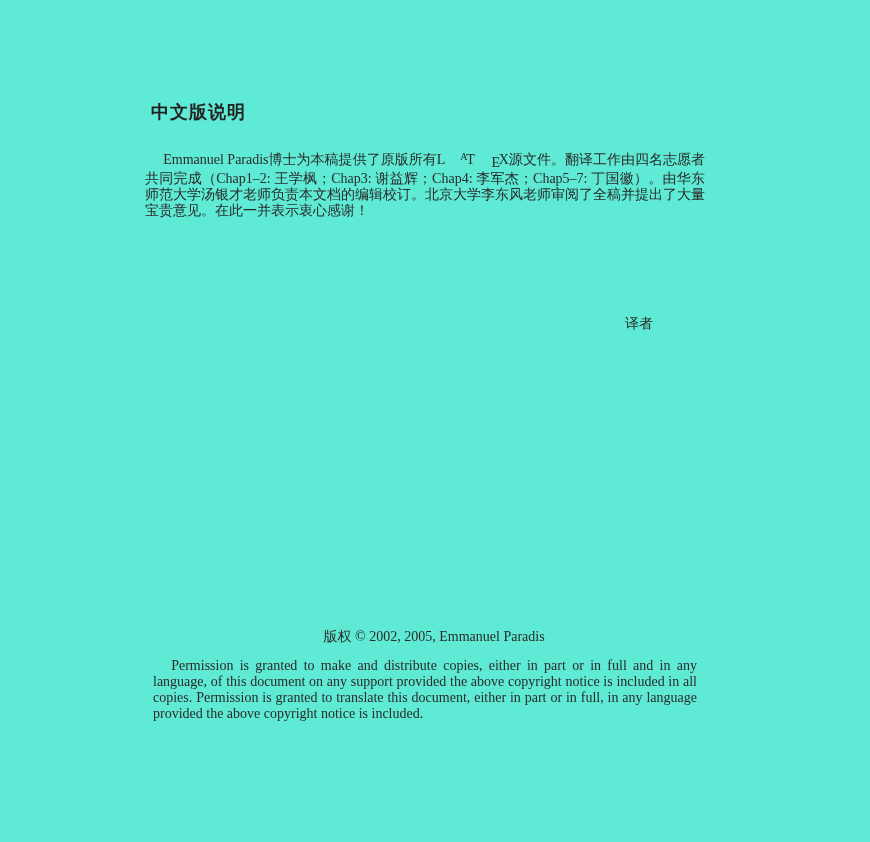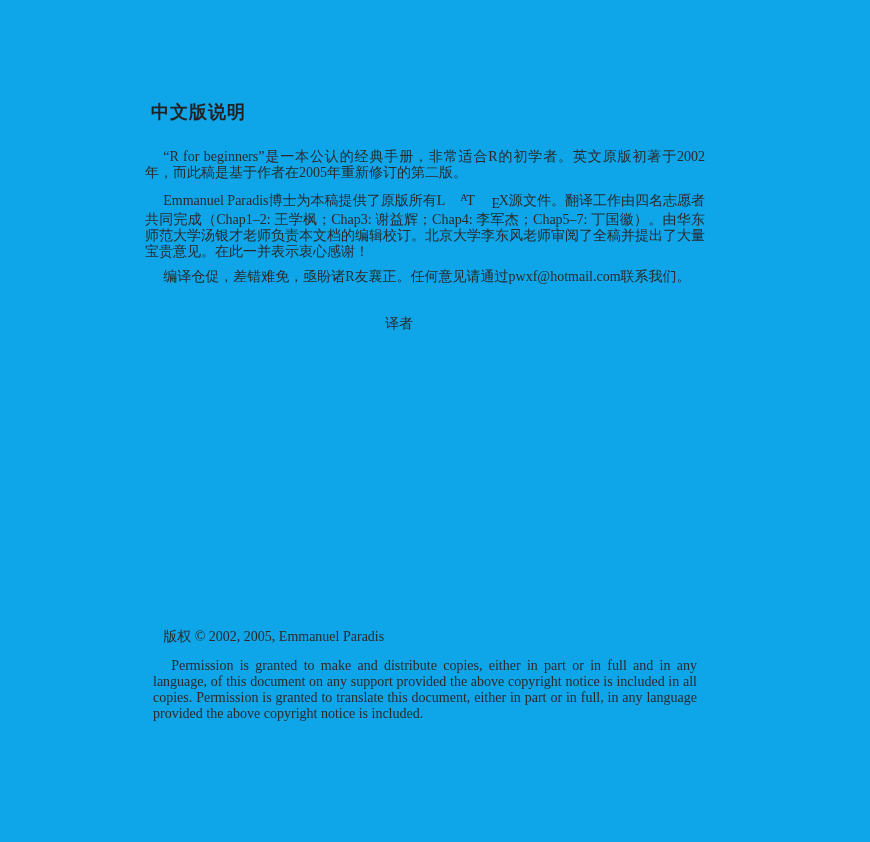--- a/index.html
+++ b/index.html
@@ -4,21 +4,21 @@
 <style>
   html, body {
     margin: 0;
     padding: 0;
     background: #ffffff;
   }
   .page {
     position: relative;
     width: 870px;
     height: 842px;
-    background: #0ea5e9;
+    background: #5eead4;
     color: #2a2a2a;
     font-family: "Liberation Serif", "DejaVu Serif", serif;
     overflow: hidden;
   }
   .doc-title {
     position: absolute;
     left: 151px;
     top: 100px;
     margin: 0;
     font-size: 18px;
@@ -54,59 +54,58 @@
     margin-right: -0.10em;
   }
 
   .email { color: inherit; }
 
   .signature {
     position: absolute;
     left: 145px;
     top: 316px;
     width: 560px;
-    text-align: center;
+    text-align: right;
     font-size: 14px;
     line-height: 16px;
   }
   .sig-translator { padding-right: 52px; }
   .sig-date { padding-right: 18px; margin-top: 12px; }
 
   .copyright {
     position: absolute;
     left: 145px;
     top: 629px;
     width: 560px;
     font-size: 14px;
     line-height: 16px;
   }
   .copyright-notice {
     margin: 0 0 13px 0;
     text-indent: 1.3em;
+    text-align: center;
   }
   .permission {
     margin: 8px;
     text-align: justify;
     text-indent: 1.3em;
   }
 </style>
 </head>
 <body>
 
 <div class="page">
 
   <h1 class="doc-title">中文版说明</h1>
 
   <div class="preface">
 
-    <p class="para indent">“R for beginners”是一本公认的经典手册，非常适合R的初学者。英文原版初著于2002年，而此稿是基于作者在2005年重新修订的第二版。</p>
 
     <p class="para indent"><span>Emmanuel Paradis博士为本稿提供了原版所有</span><span class="latex-logo"><span>L</span><span class="latex-a">A</span><span>T</span><span class="latex-e">E</span><span>X</span></span><span>源文件。翻译工作由四名志愿者共同完成（Chap1–2: 王学枫；Chap3: 谢益辉；Chap4: 李军杰；Chap5–7: 丁国徽）。由华东师范大学汤银才老师负责本文档的编辑校订。北京大学李东风老师审阅了全稿并提出了大量宝贵意见。在此一并表示衷心感谢！</span></p>
 
-    <p class="para indent"><span>编译仓促，差错难免，亟盼诸R友襄正。任何意见请通过</span><span class="email">pwxf@hotmail.com</span><span>联系我们。</span></p>
   </div>
 
   <div class="signature">
     <div class="sig-translator">译者</div>
   </div>
 
   <div class="copyright">
     <p class="copyright-notice">版权 © 2002, 2005, Emmanuel Paradis</p>
     <p class="permission">Permission is granted to make and distribute copies, either in part or in full and in any language, of this document on any support provided the above copyright notice is included in all copies. Permission is granted to translate this document, either in part or in full, in any language provided the above copyright notice is included.</p>
   </div>

